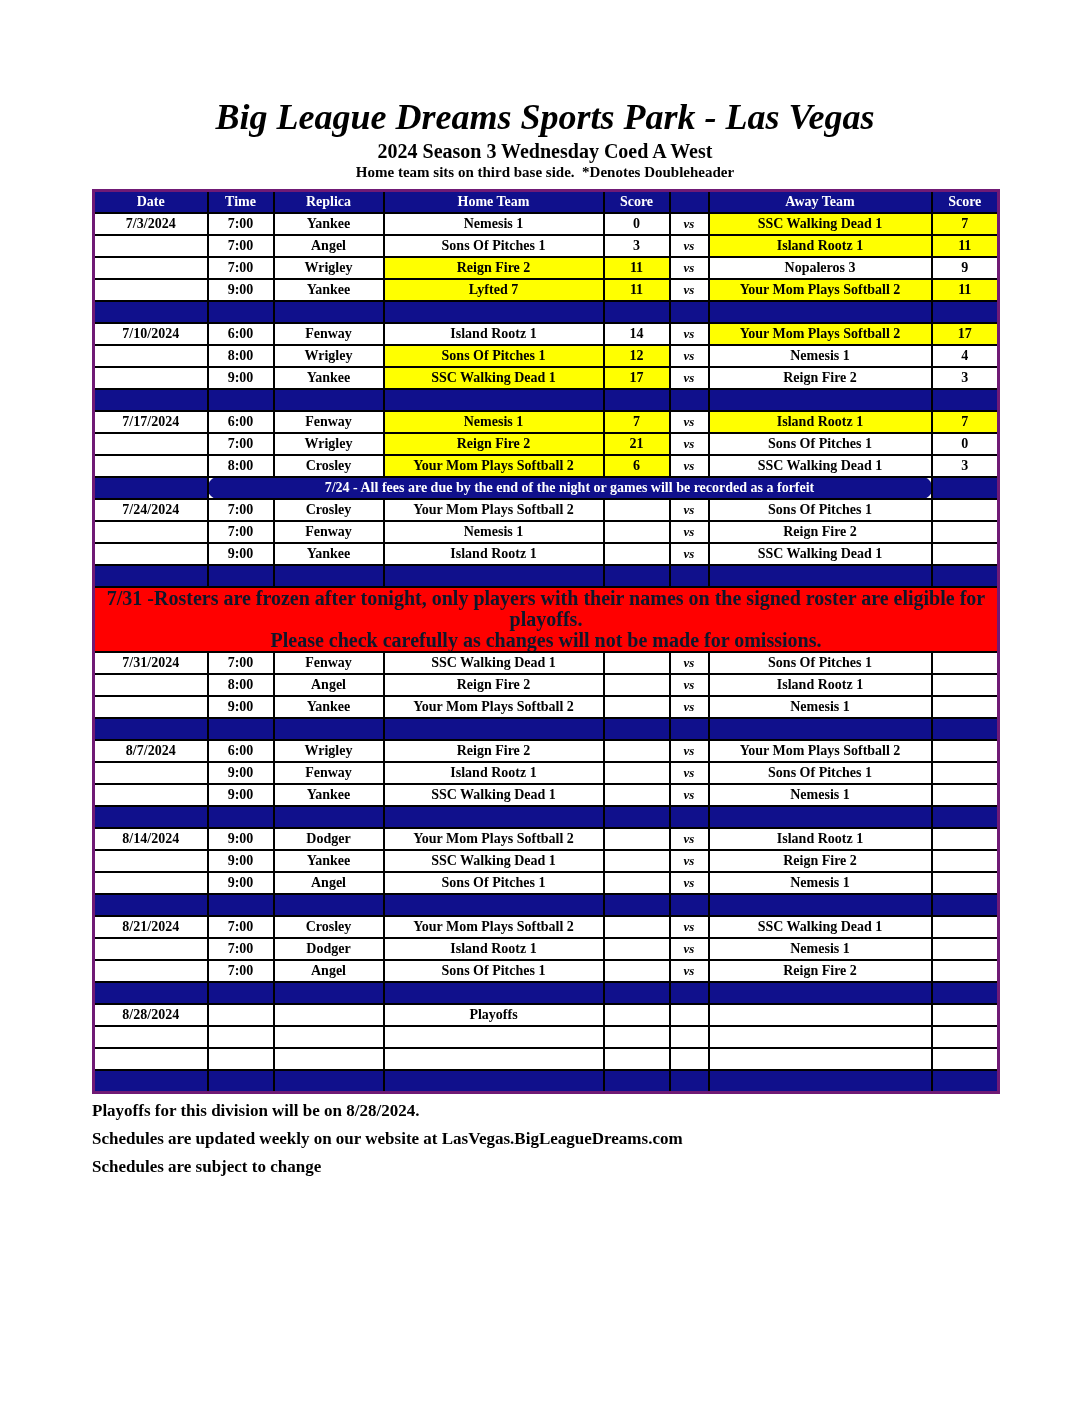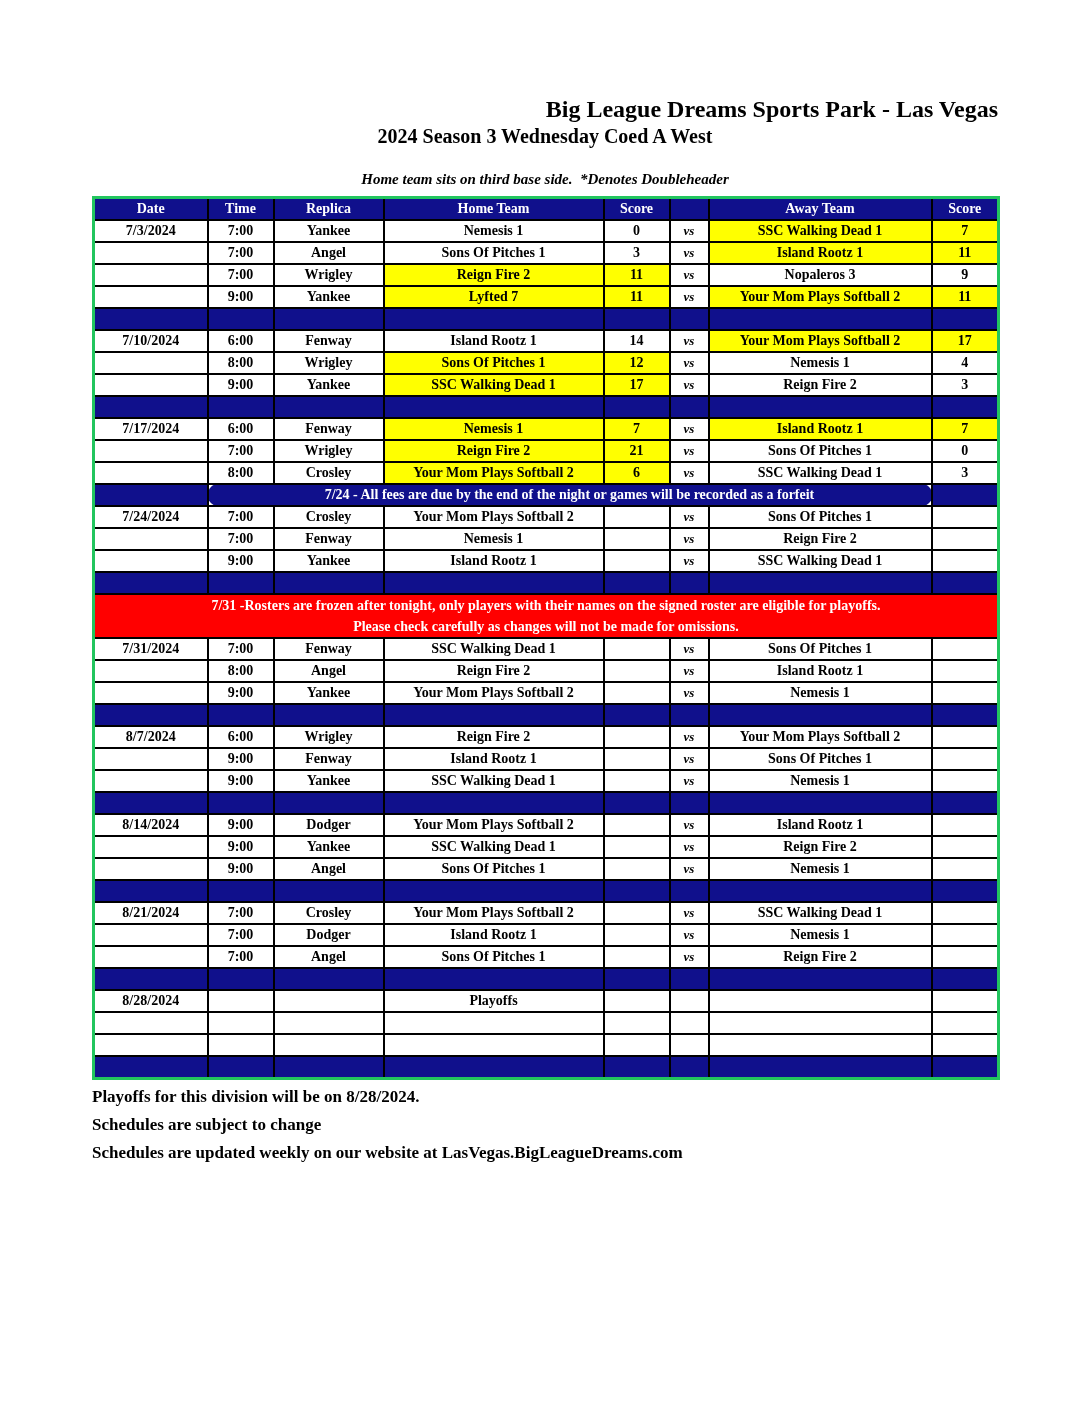--- a/index.html
+++ b/index.html
@@ -1,32 +1,32 @@
 <!DOCTYPE html>
 <html><head>
 <meta charset="utf-8">
 <style>
   :root{ --navy:#10108c; --yellow:#ffff00; --red:#ff0000; }
   html,body{margin:0;padding:0;background:#ffffff;}
   .page{width:1088px;height:1408px;background:#ffffff;overflow:hidden;font-family:"Liberation Serif",serif;color:#000;}
   .content{padding-top:96px;margin-left:92px;width:906px;}
-  .title{font-size:24px;font-weight:bold;text-align:right;letter-spacing:0px;}
+  .title{font-size:36px;font-weight:bold;text-align:center;letter-spacing:0px;font-style:italic;}
   .subtitle{font-size:20px;font-weight:bold;text-align:center;margin-top:2px;}
-  .note{font-size:15px;font-weight:bold;font-style:italic;text-align:center;margin-top:23px;margin-bottom:8px;white-space:pre;}
-  table{border-collapse:collapse;border:3px solid #22c55e;table-layout:fixed;width:905px;}
+  .note{font-size:15px;font-weight:bold;text-align:center;margin-top:1px;margin-bottom:8px;white-space:pre;}
+  table{border-collapse:collapse;border:3px solid #701a75;table-layout:fixed;width:905px;}
   td,th{border:2px solid #000;height:20px;line-height:20px;padding:0;text-align:center;
         font-weight:bold;font-size:14px;font-family:"Liberation Serif",serif;
         overflow:hidden;white-space:nowrap;}
   th{background:var(--navy);color:#fff;}
   .hl{background:var(--yellow);}
   .vs{font-style:italic;font-size:13px;}
   tr.sep td{background:var(--navy);}
   td.navy-cell{background:var(--navy);}
   td.navy-banner{background:var(--navy);color:#fff;font-size:14px;border-radius:10px;}
-  td.red-banner{background:var(--red);color:#ffffff;height:42px;line-height:21px;font-size:14px;white-space:normal;}
+  td.red-banner{background:var(--red);color:#0f172a;height:42px;line-height:21px;font-size:20px;white-space:normal;}
   .footer{margin-left:92px;margin-top:4px;width:916px;}
   .fline{font-weight:bold;font-size:17px;line-height:22px;margin-top:6px;}
   .fyellow{background:var(--yellow);width:913px;padding:2px 0 2px 2px;}
 </style>
 </head>
 <body>
 
 <div class="page">
   <div class="content">
     <div class="title">Big League Dreams Sports Park - Las Vegas</div>
@@ -427,16 +427,16 @@
             <td></td>
             <td></td>
             <td></td>
           </tr>
         </tbody>
     </table>
   </div>
 
   <div class="footer">
     <div class="fline">Playoffs for this division will be on 8/28/2024.</div>
+    <div class="fline">Schedules are updated weekly on our website at LasVegas.BigLeagueDreams.com</div>
     <div class="fline">Schedules are subject to change</div>
-    <div class="fline">Schedules are updated weekly on our website at LasVegas.BigLeagueDreams.com</div>
   </div>
 </div>
 
 </body></html>

